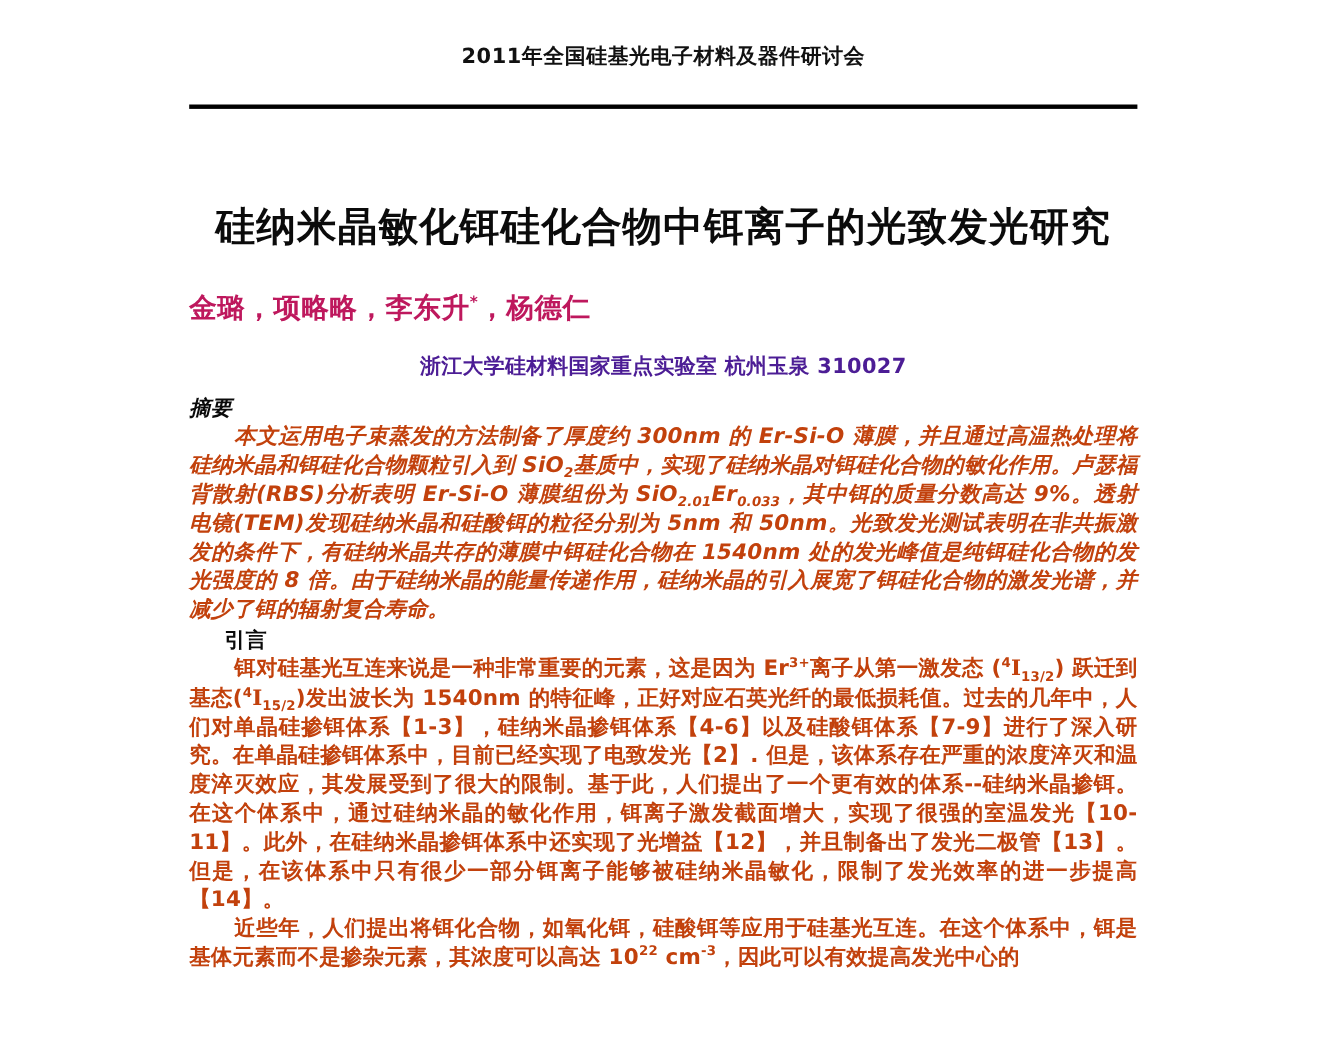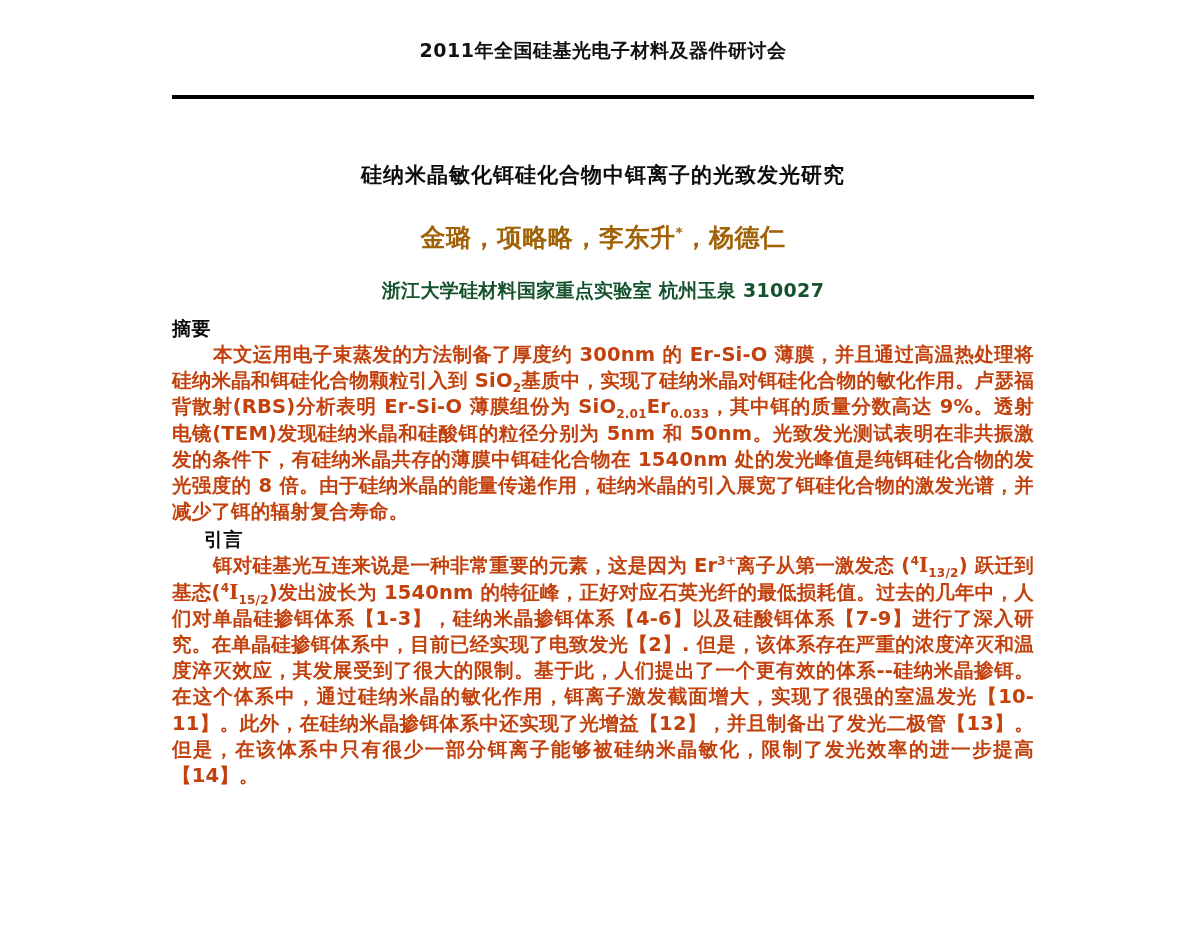--- a/index.html
+++ b/index.html
@@ -40,46 +40,46 @@
   .header-rule {
     margin-top: 31px;
     height: 4px;
     background: #000;
     width: 862px;
   }
 
   
   .title {
     text-align: center;
-    font-size: 21px;
+    font-size: 36px;
     font-weight: 700;
     letter-spacing: 1px;
-    margin-top: 62px;
+    margin-top: 83px;
     color: #0b0b0b;
   }
   .authors {
-    text-align: center;
+    text-align: left;
     font-size: 25px;
     font-weight: 700;
     letter-spacing: 0.5px;
     margin-top: 32px;
-    color: #a16207;
+    color: #be185d;
   }
   .authors sup {
     font-size: 14px;
     vertical-align: super;
     line-height: 0;
   }
   .affiliation {
     text-align: center;
     font-size: 19px;
     font-weight: 700;
     letter-spacing: 0.3px;
     margin-top: 24px;
-    color: #14532d;
+    color: #4c1d95;
   }
 
   
   .section-head {
     font-size: 19px;
     font-weight: 700;
     margin-top: 12px;
     letter-spacing: 0.5px;
   }
   .section-head.tight { margin-top: 2px; margin-left: 32px; }
@@ -99,21 +99,21 @@
 
   .kw {
     font-size: 19.5px;
     font-weight: 700;
     line-height: 26.2px;
     letter-spacing: 0.2px;
     margin: 0;
     color: #0b0b0b;
   }
 
-  .abstract-block { margin-top: 4px; }
+  .abstract-block { margin-top: 4px; font-style: italic; }
   .intro-block { margin-top: 2px; }
 
   sub, sup {
     font-size: 0.62em;
     font-weight: 700;
     line-height: 0;
   }
   sup { vertical-align: super; }
   sub { vertical-align: sub; }
 
@@ -146,16 +146,17 @@
 
       <p class="para indent"><span>本文运用电子束蒸发的方法制备了厚度约 300nm 的 Er-Si-O 薄膜，并且通过高温热处理将硅纳米晶和铒硅化合物颗粒引入到 SiO</span><sub>2</sub><span>基质中，实现了硅纳米晶对铒硅化合物的敏化作用。卢瑟福背散射(RBS)分析表明 Er-Si-O 薄膜组份为 SiO</span><sub>2.01</sub><span>Er</span><sub>0.033</sub><span>，其中铒的质量分数高达 9%。透射电镜(TEM)发现硅纳米晶和硅酸铒的粒径分别为 5nm 和 50nm。光致发光测试表明在非共振激发的条件下，有硅纳米晶共存的薄膜中铒硅化合物在 1540nm 处的发光峰值是纯铒硅化合物的发光强度的 8 倍。由于硅纳米晶的能量传递作用，硅纳米晶的引入展宽了铒硅化合物的激发光谱，并减少了铒的辐射复合寿命。</span></p>
 
     </div>
 
     <div class="intro-block">
       <div class="section-head tight">引言</div>
 
       <p class="para indent"><span>铒对硅基光互连来说是一种非常重要的元素，这是因为 Er</span><sup>3+</sup><span>离子从第一激发态 (</span><sup>4</sup><span class="lat">I</span><sub>13/2</sub><span>) 跃迁到基态(</span><sup>4</sup><span class="lat">I</span><sub>15/2</sub><span>)发出波长为 1540nm 的特征峰，正好对应石英光纤的最低损耗值。过去的几年中，人们对单晶硅掺铒体系【1-3】，硅纳米晶掺铒体系【4-6】以及硅酸铒体系【7-9】进行了深入研究。在单晶硅掺铒体系中，目前已经实现了电致发光【2】. 但是，该体系存在严重的浓度淬灭和温度淬灭效应，其发展受到了很大的限制。基于此，人们提出了一个更有效的体系--硅纳米晶掺铒。在这个体系中，通过硅纳米晶的敏化作用，铒离子激发截面增大，实现了很强的室温发光【10-11】。此外，在硅纳米晶掺铒体系中还实现了光增益【12】，并且制备出了发光二极管【13】。但是，在该体系中只有很少一部分铒离子能够被硅纳米晶敏化，限制了发光效率的进一步提高【14】。</span></p>
 
+      <p class="para indent"><span>近些年，人们提出将铒化合物，如氧化铒，硅酸铒等应用于硅基光互连。在这个体系中，铒是基体元素而不是掺杂元素，其浓度可以高达 10</span><sup>22</sup><span> cm</span><sup>-3</sup><span>，因此可以有效提高发光中心的</span></p>
     </div>
 
   </div>
 </div>
 
 </body></html>

